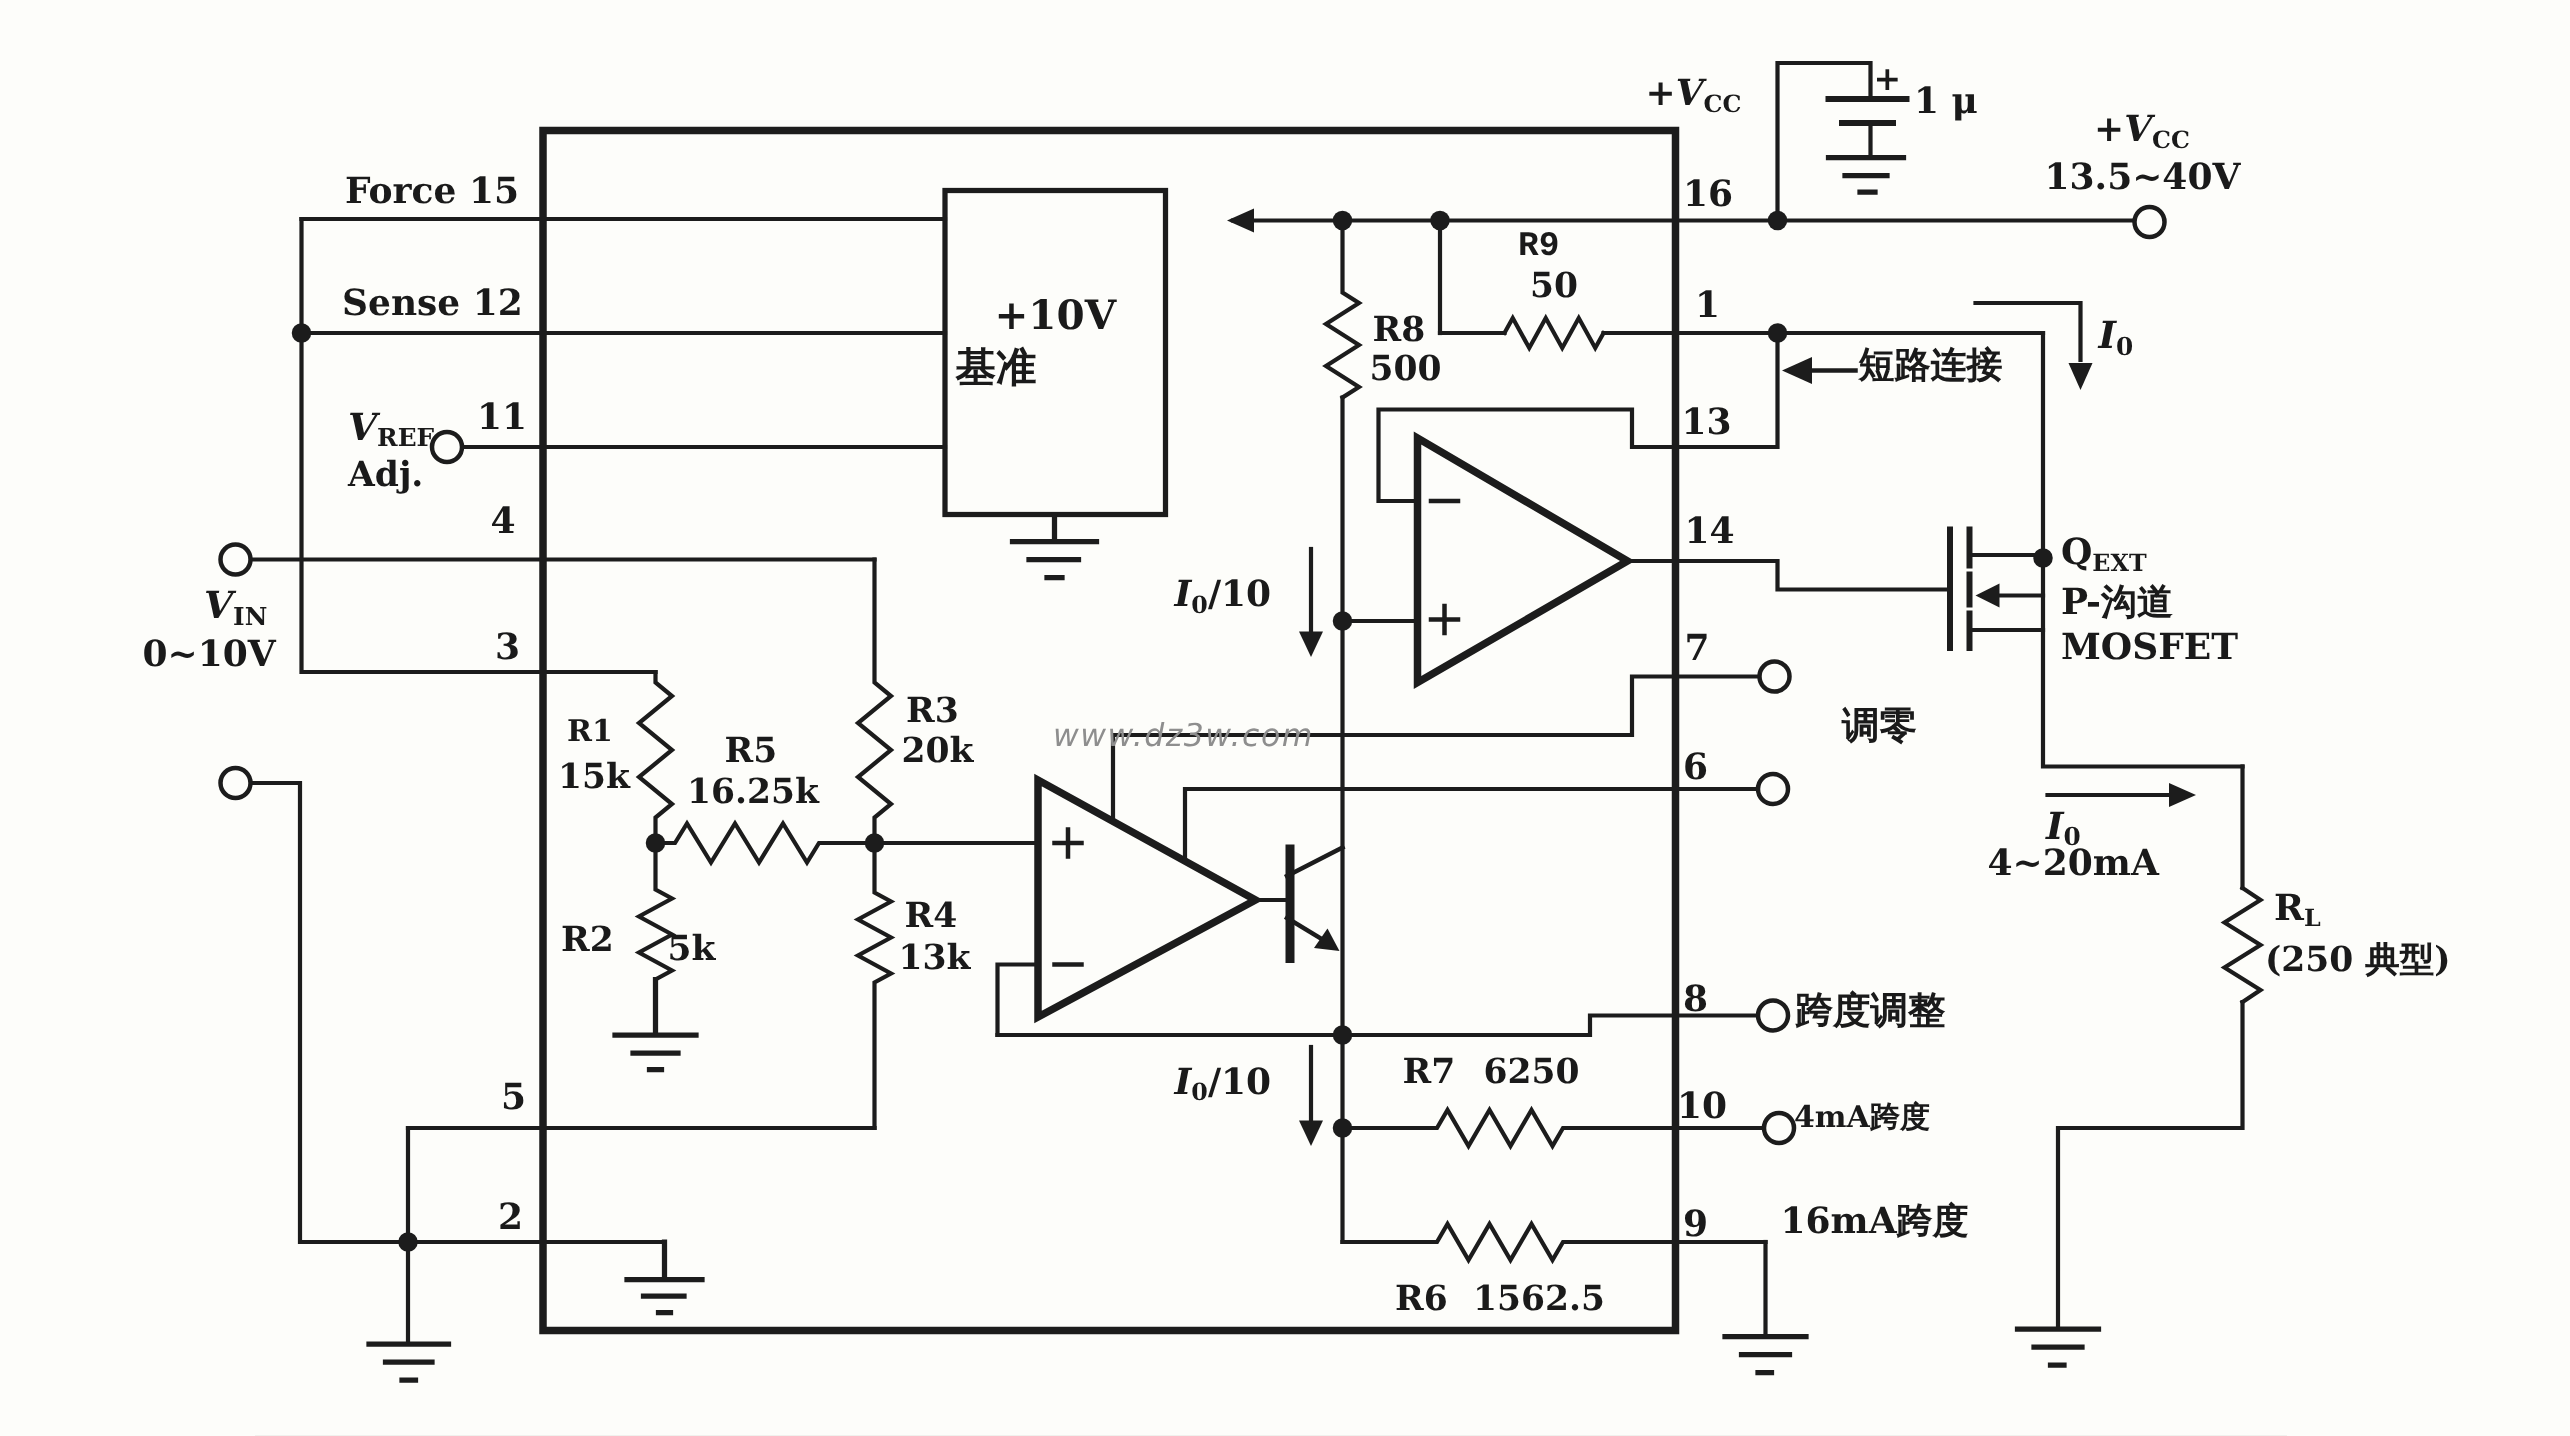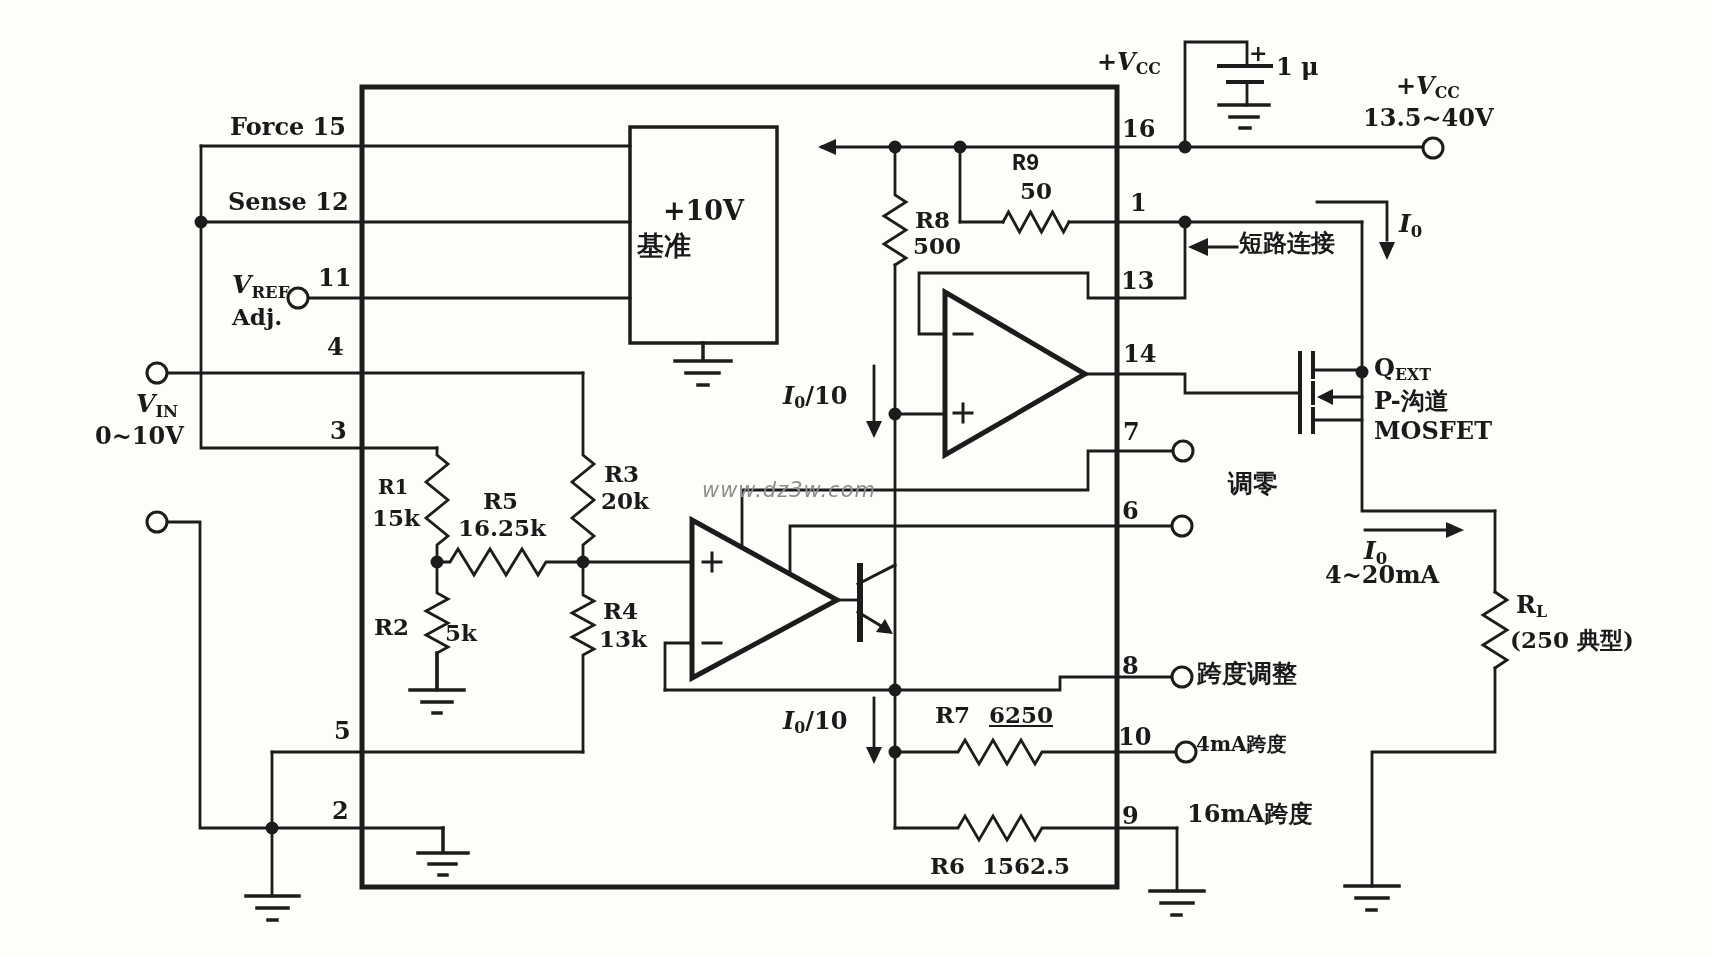--- a/index.html
+++ b/index.html
@@ -245,21 +245,21 @@
 <div class="lbl" style="left:604px;top:462px;font-size:23px;">R3</div>
 <div class="lbl" style="left:601px;top:489px;font-size:23px;">20k</div>
 <div class="lbl" style="left:374px;top:615px;font-size:23px;">R2</div>
 <div class="lbl" style="left:445px;top:621px;font-size:23px;">5k</div>
 <div class="lbl" style="left:603px;top:599px;font-size:23px;">R4</div>
 <div class="lbl" style="left:599px;top:627px;font-size:23px;">13k</div>
 
 <div class="lbl" style="left:1122px;top:654px;font-size:24px;">8</div>
 <div class="lbl cn" style="left:1197px;top:661px;font-size:25px;">跨度调整</div>
 <div class="lbl" style="left:935px;top:703px;font-size:23px;">R7</div>
-<div class="lbl" style="left:989px;top:703px;font-size:23px;text-decoration:underline;">6250</div>
+<div class="lbl" style="left:989px;top:703px;font-size:23px;">6250</div>
 <div class="lbl" style="left:1118px;top:725px;font-size:24px;">10</div>
 <div class="lbl cn" style="left:1196px;top:734px;font-size:20px;">4mA跨度</div>
 <div class="lbl" style="left:1122px;top:804px;font-size:24px;">9</div>
 <div class="lbl cn" style="left:1187px;top:802px;font-size:24px;">16mA跨度</div>
 <div class="lbl" style="left:930px;top:854px;font-size:23px;">R6</div>
 <div class="lbl" style="left:982px;top:854px;font-size:23px;">1562.5</div>
 
 <div class="lbl" style="left:1364px;top:538px;font-size:25px;">
   <span class="it">I</span><span class="sub">0</span>
 </div>

